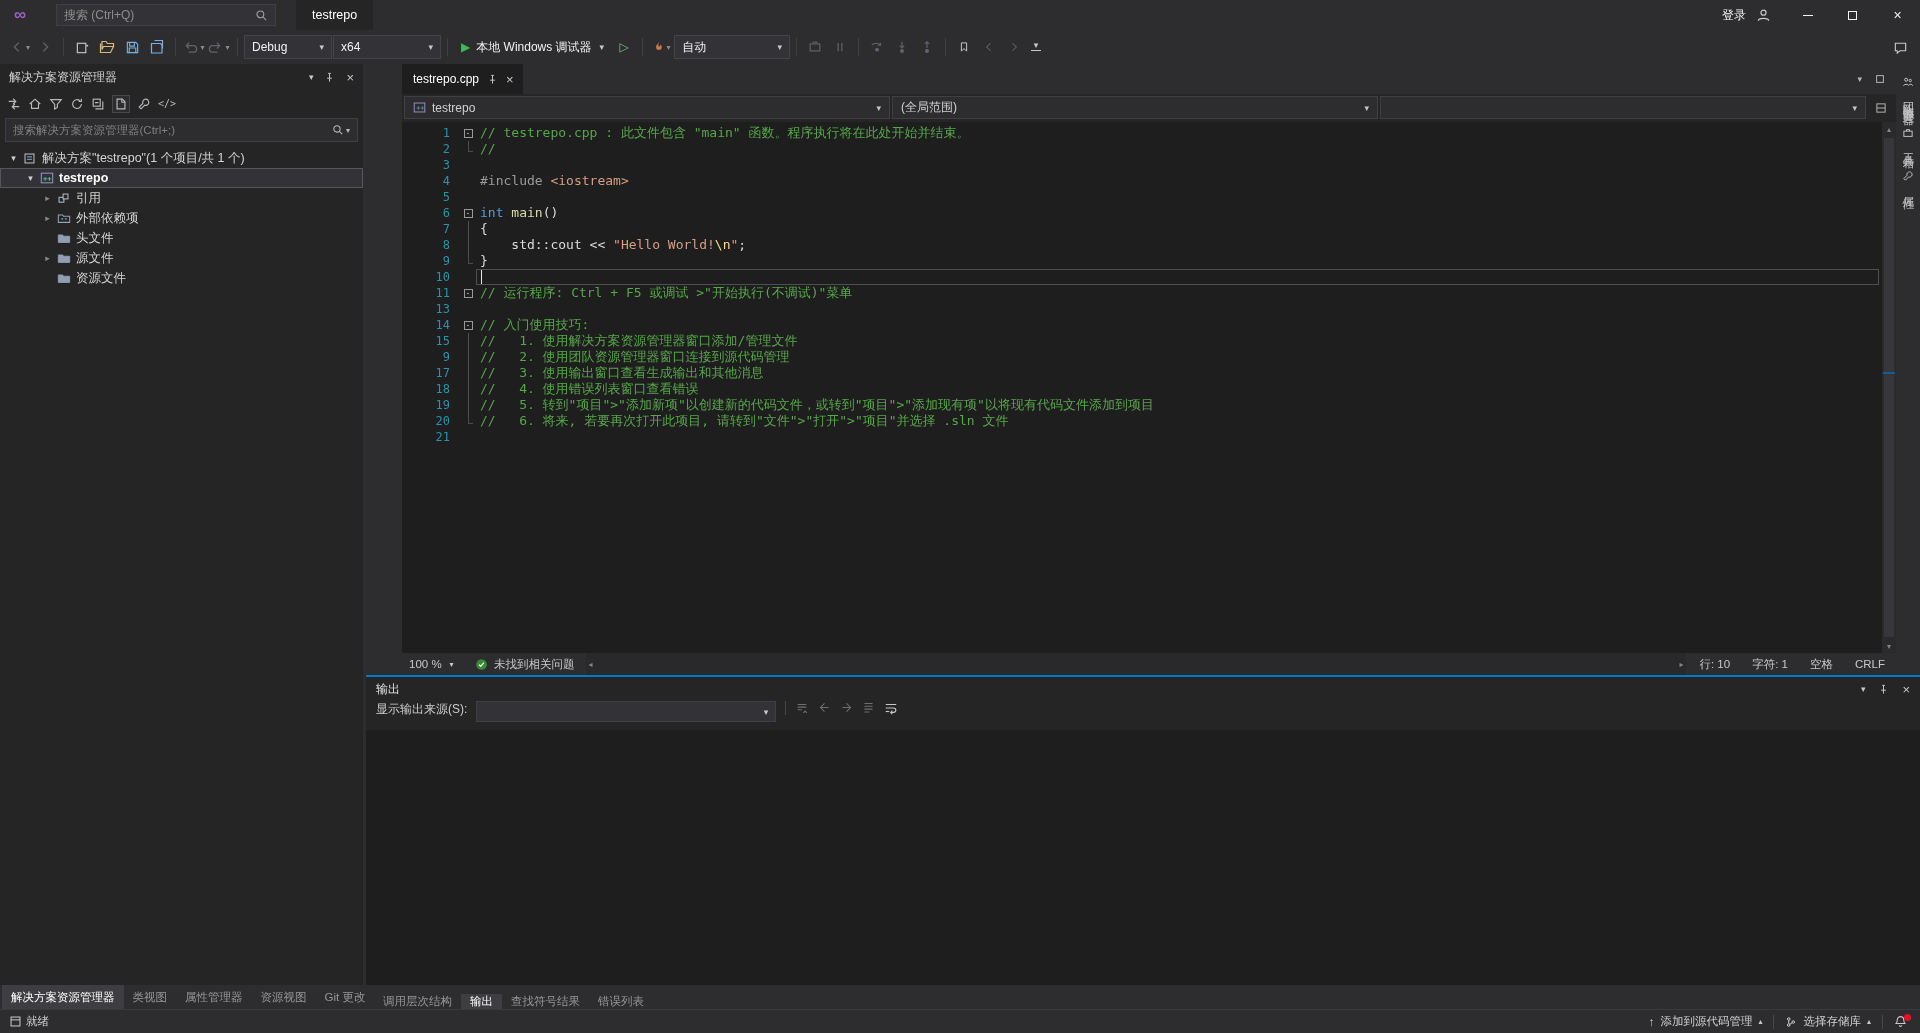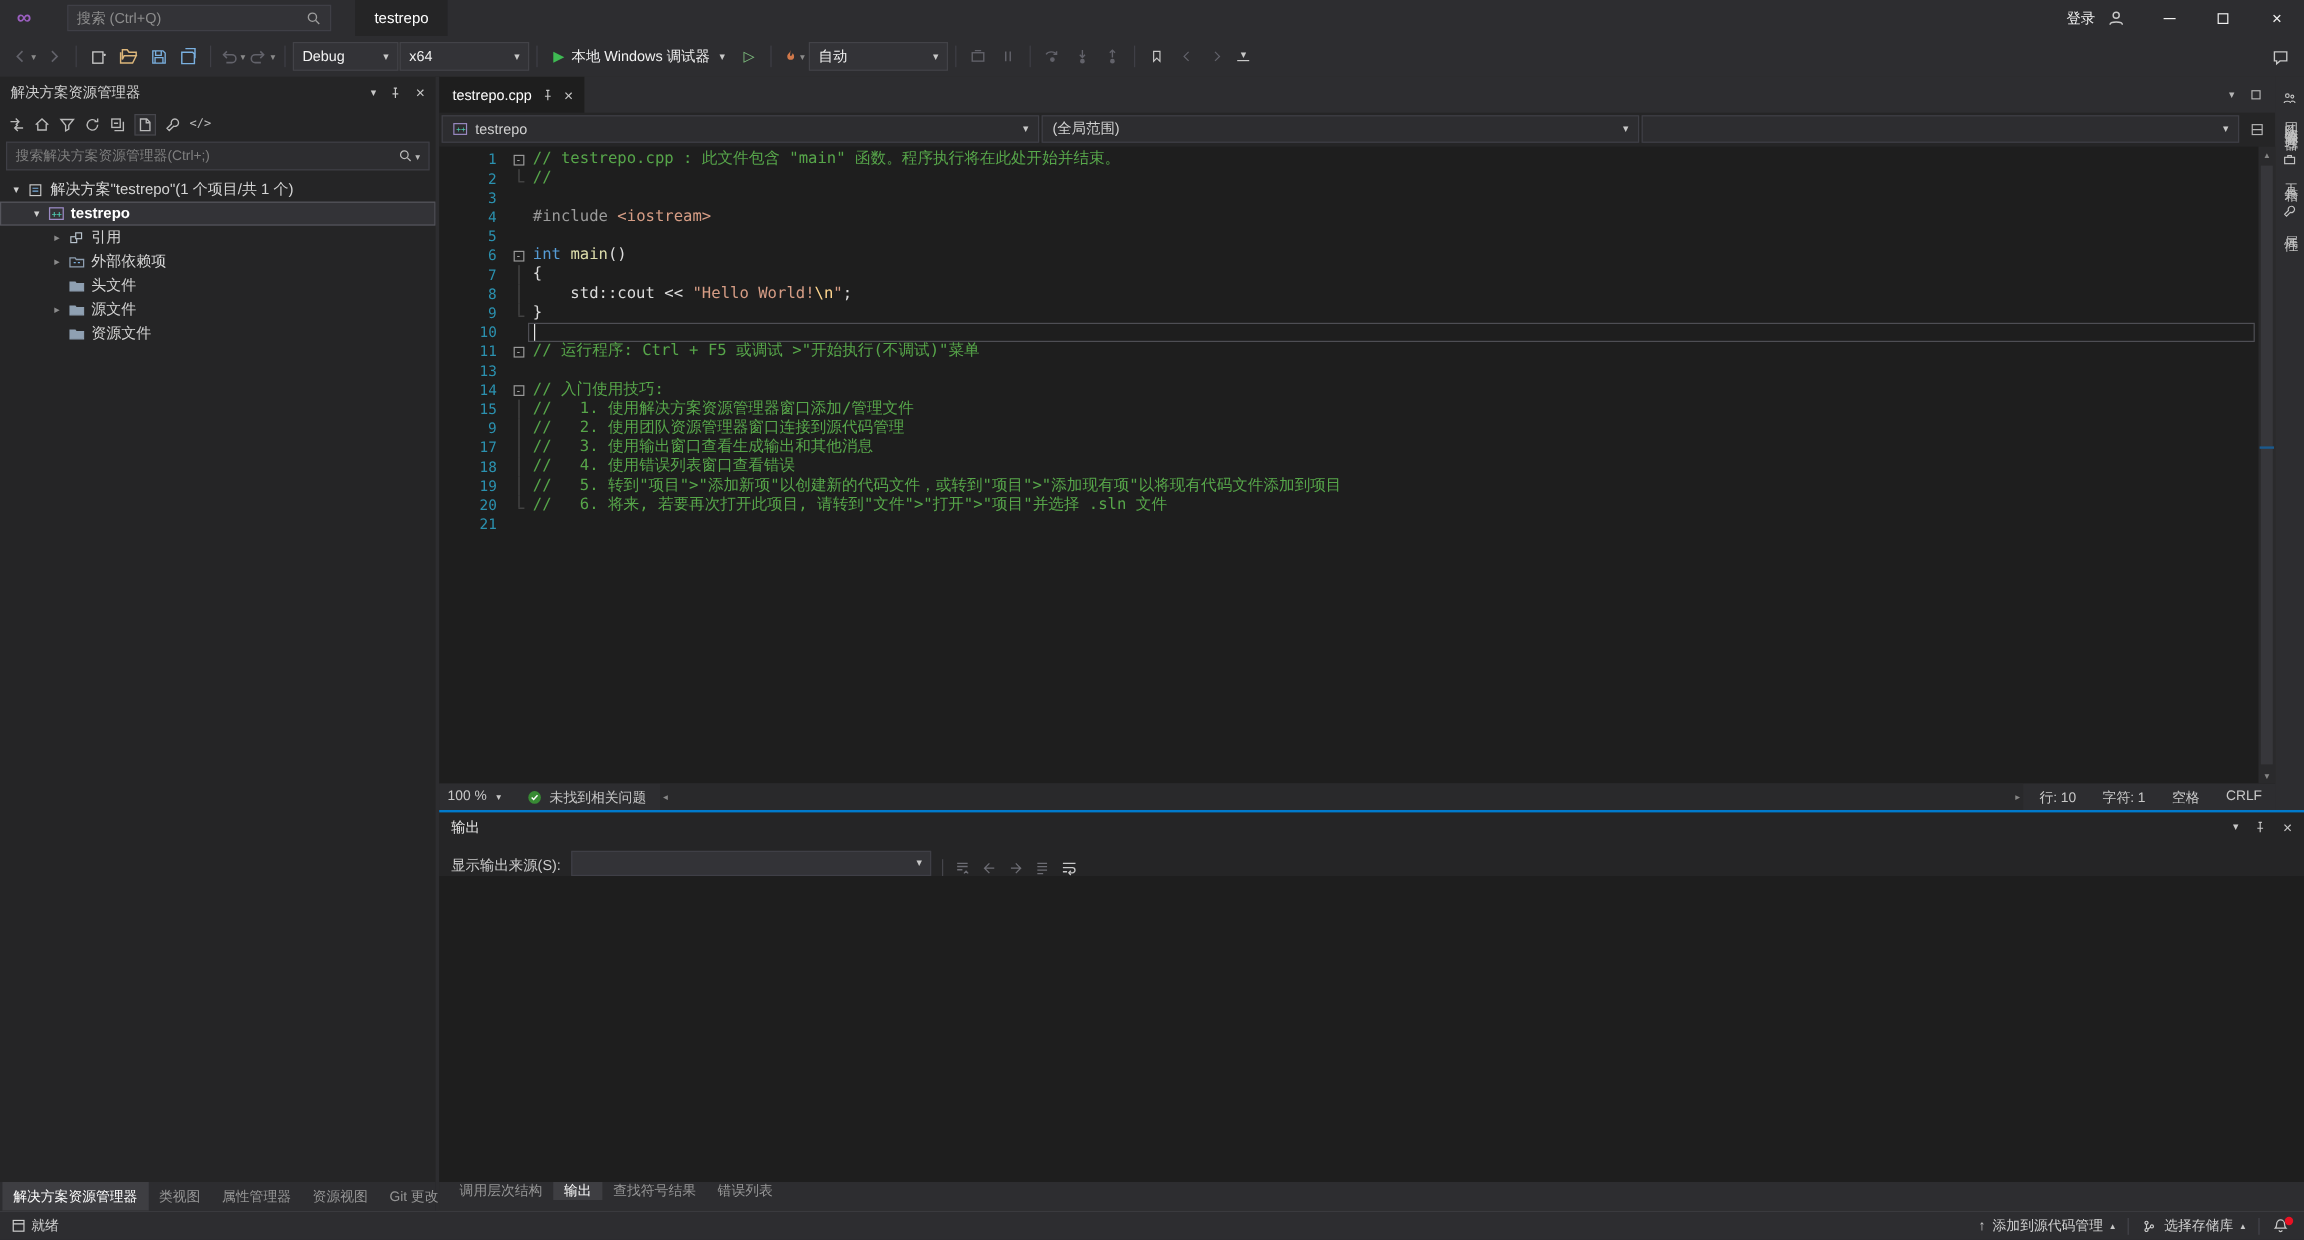--- a/index.html
+++ b/index.html
@@ -59,21 +59,21 @@
 .trow .arrow.dim{color:#8a8a8a;}
 .trow .ticon16{width:17px;flex:0 0 17px;display:flex;justify-content:center;margin-right:4px;}
 .trow.sel{background:#333337;outline:1px solid #55555c;outline-offset:-1px;color:#ffffff;font-weight:bold;}
 .se-tabs{height:24px;flex:0 0 24px;display:flex;align-items:stretch;background:#2d2d30;padding-left:2px;}
 .tab{padding:0 9px;display:flex;align-items:center;color:#969696;font-size:11.5px;white-space:nowrap;}
 .tab.active{background:#3e3e42;color:#ffffff;}
 
 
 .center{flex:1;display:flex;flex-direction:column;min-width:0;}
 .editor-area{flex:1;display:flex;min-height:0;}
-.editor-main{flex:1;display:flex;flex-direction:column;min-width:0;}
+.editor-main{flex:1;display:flex;flex-direction:column;min-width:0;margin-left:36px;}
 .right-strip{width:24px;flex:0 0 24px;background:#2d2d30;display:flex;flex-direction:column;align-items:center;padding-top:12px;gap:20px;}
 .vtab{display:flex;flex-direction:column;align-items:center;gap:5px;color:#c2c2c2;font-size:11.5px;}
 .vtab .vtxt{writing-mode:vertical-rl;letter-spacing:2px;}
 
 .tabrow{height:30px;flex:0 0 30px;background:#2d2d30;display:flex;align-items:stretch;}
 .doc-tab{background:#1e1e1e;color:#ffffff;display:flex;align-items:center;padding:0 9px 0 11px;font-size:12px;gap:8px;}
 .doc-tab .ticon{color:#c8c8c8;display:flex;}
 .doc-tab .close{color:#c8c8c8;font-size:13px;}
 .tabrow-right{margin-left:auto;display:flex;align-items:center;gap:12px;padding-right:10px;color:#b5b5b5;}
 
@@ -107,27 +107,27 @@
 .zoom .arr{font-size:8px;}
 .health{display:flex;align-items:center;gap:6px;padding:0 9px;}
 .hscroll{flex:1;height:100%;position:relative;background:#29292b;margin:3px 2px;display:flex;align-items:center;justify-content:space-between;padding:0 3px;color:#868686;font-size:8px;}
 .doc-status{display:flex;align-items:center;}
 .doc-status span{padding:0 11px;}
 
 
 .bottom-panel{height:310px;flex:0 0 310px;border-top:2px solid #007acc;display:flex;flex-direction:column;background:#252526;}
 .bp-head{height:24px;flex:0 0 24px;display:flex;align-items:center;padding:0 10px;color:#e2e2e2;font-size:12px;}
 .bp-head .hicons{margin-left:auto;display:flex;align-items:center;gap:13px;color:#c8c8c8;}
-.bp-tools{height:29px;flex:0 0 29px;display:flex;align-items:flex-end;padding:0 10px;gap:9px;color:#cccccc;}
+.bp-tools{height:29px;flex:0 0 29px;display:flex;align-items:flex-start;padding:0 10px;gap:9px;color:#cccccc;}
 .bp-combo{width:300px;height:21px;background:#333337;border:1px solid #3f3f46;display:flex;align-items:center;padding:0 7px;color:#d0d0d0;}
 .bp-combo .arr{margin-left:auto;font-size:9px;color:#c8c8c8;}
 .bp-ic{color:#6d6d74;display:flex;}
 .bp-ic.on{color:#c8c8c8;}
 .bp-content{flex:1;background:#1e1e1e;}
-.panel-tabs{height:24px;flex:0 0 24px;background:#2d2d30;display:flex;align-items:flex-start;padding-left:8px;}
+.panel-tabs{height:24px;flex:0 0 24px;background:#2d2d30;display:flex;align-items:flex-end;padding-left:8px;}
 
 
 .statusbar{height:24px;flex:0 0 24px;background:#2d2d30;border-top:1px solid #3a3a3e;display:flex;align-items:center;color:#d0d0d0;font-size:11.5px;}
 .sb-left{display:flex;align-items:center;gap:4px;padding-left:9px;}
 .sb-right{margin-left:auto;display:flex;align-items:center;height:100%;}
 .sb-item{display:flex;align-items:center;gap:6px;padding:0 11px;height:100%;}
 .sb-item .up8{font-size:8px;color:#c8c8c8;}
 .sb-sep{width:1px;height:14px;background:#45454b;}
 .bell{position:relative;padding:0 13px 0 11px;height:100%;display:flex;align-items:center;}
 .bell .dot{position:absolute;top:4px;right:9px;width:7px;height:7px;border-radius:50%;background:#e81123;}

